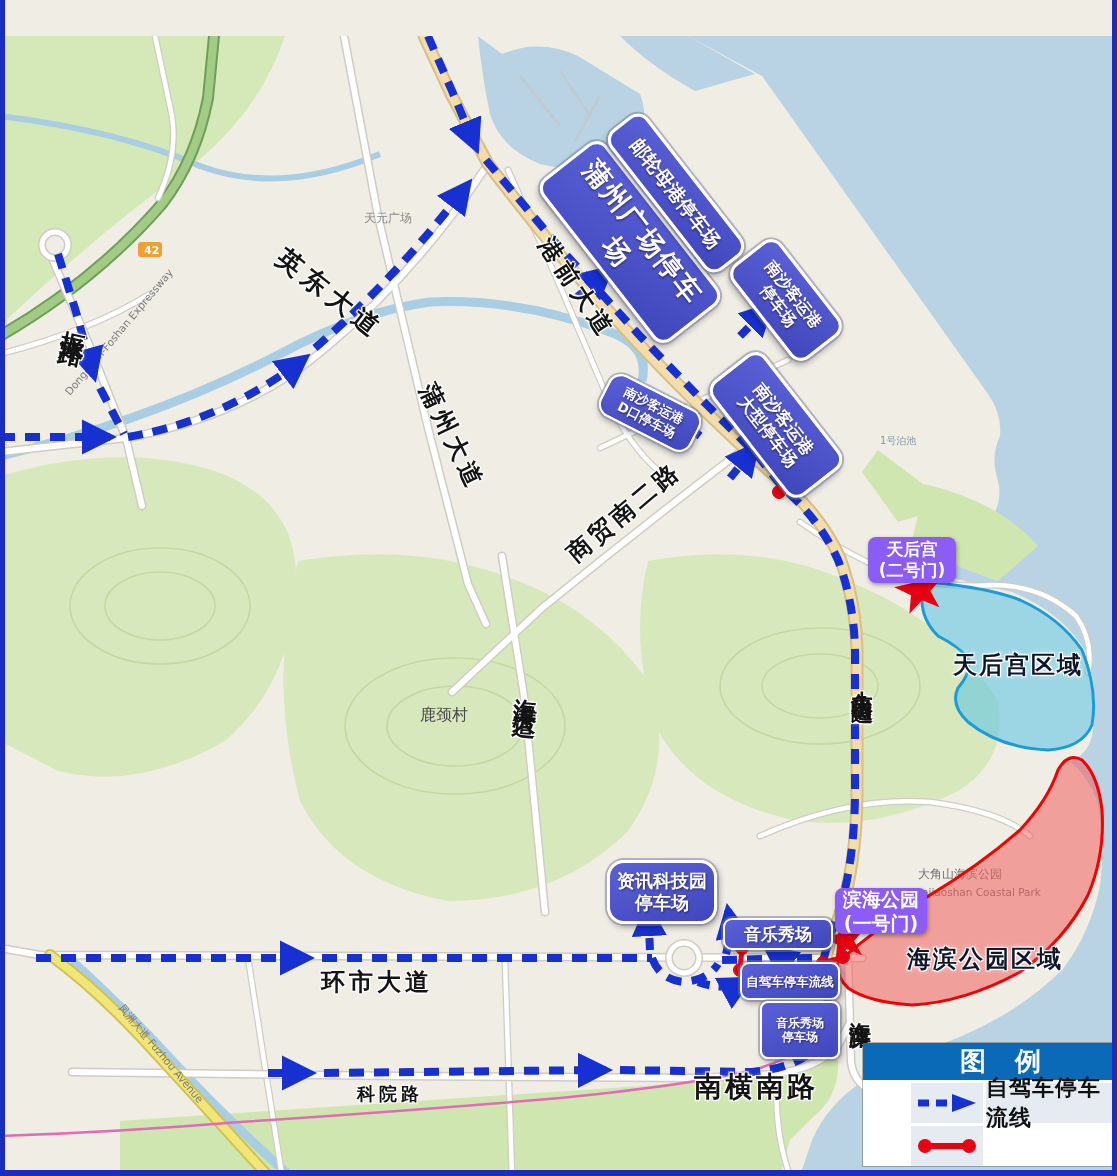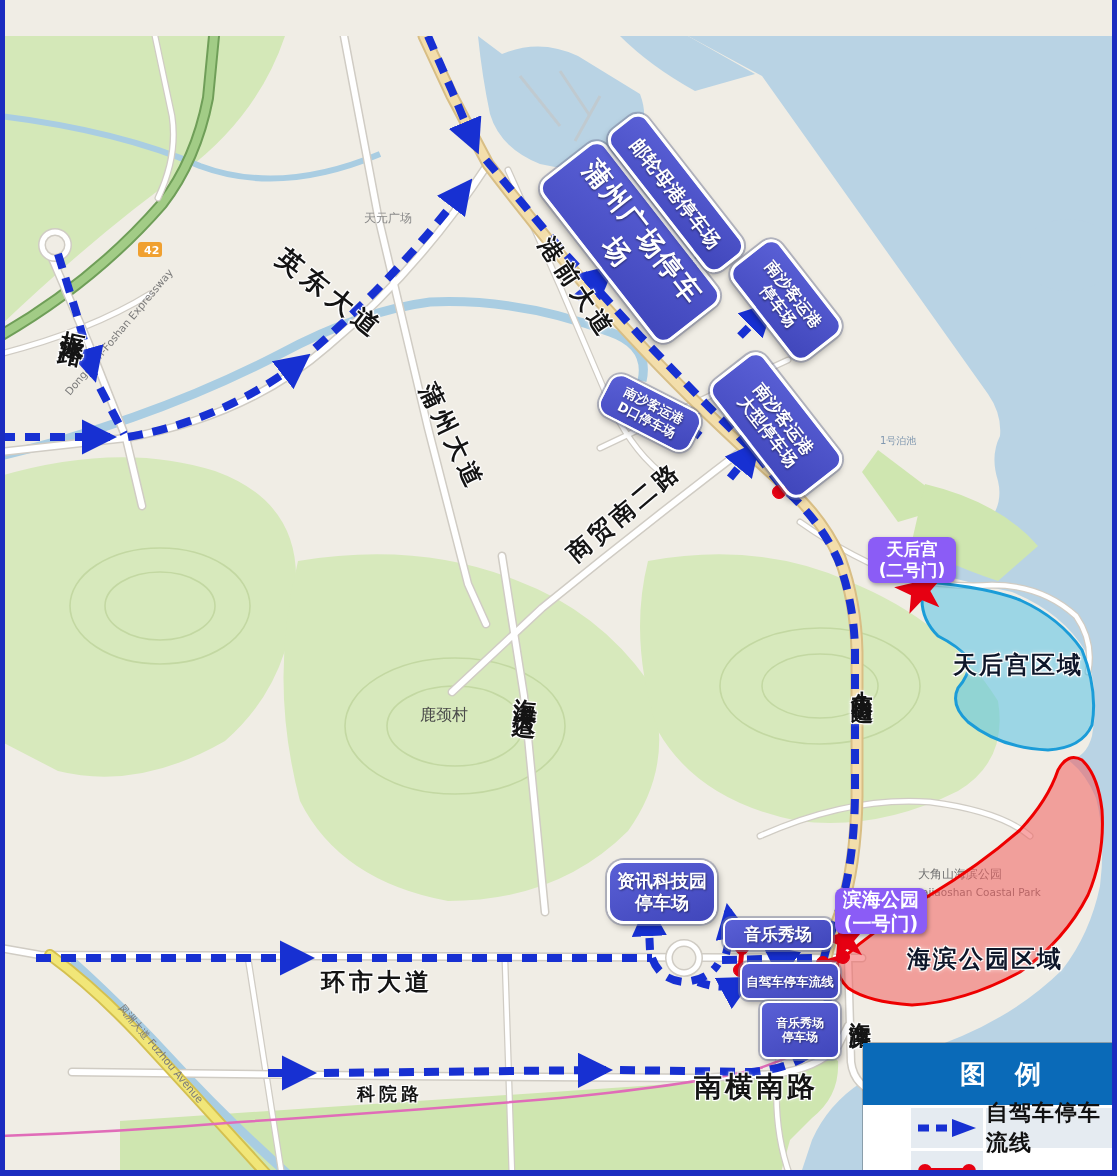--- a/index.html
+++ b/index.html
@@ -65,21 +65,21 @@
 
   
   .region-name{color:#0f172a;font-weight:bold;font-size:24px;white-space:nowrap;letter-spacing:2px;
         text-shadow:-1px -1px 0 #fff,1px -1px 0 #fff,-1px 1px 0 #fff,1px 1px 0 #fff,0 0 5px #fff;}
   #rg-tianhou{left:1018px;top:629px;}
   #rg-binhai{left:985px;top:902px;margin-top:21px;}
 
   
   .legend{position:absolute;left:863px;top:1007px;width:249px;z-index:20;background:#fff;
           box-shadow:0 0 0 1px rgba(0,0,0,.25);}
-  .legend-title{height:62px;background:#0a6ab8;color:#fff;font-weight:bold;font-size:26px;
+  .legend-title{height:37px;background:#0a6ab8;color:#fff;font-weight:bold;font-size:26px;
           letter-spacing:10px;display:flex;align-items:center;justify-content:center;padding-left:36px;}
   .legend-row{display:flex;margin-top:3px;height:40px;padding-left:48px;}
   .legend-sym{width:72px;background:rgba(228,234,240,.95);display:flex;align-items:center;justify-content:center;margin-right:3px;}
   .legend-cell{flex:1;background:rgba(228,234,240,.95);display:flex;align-items:center;justify-content:center;
           color:#111;font-weight:600;font-size:22px;letter-spacing:1px;}
 </style>
 </head>
 <body>
 
 <div class="frame">

